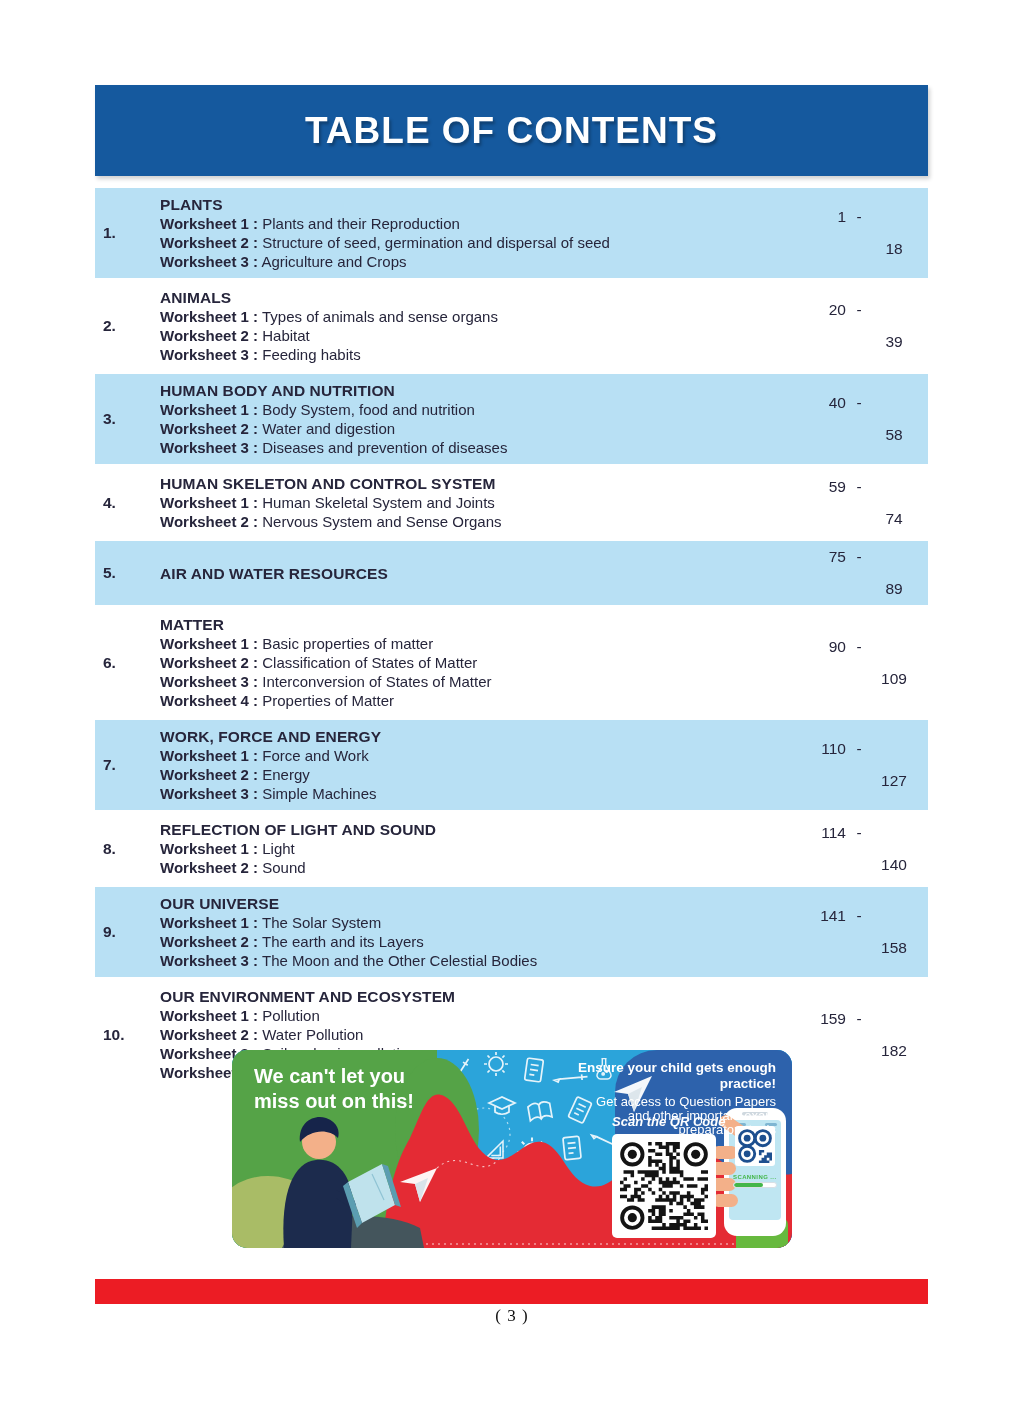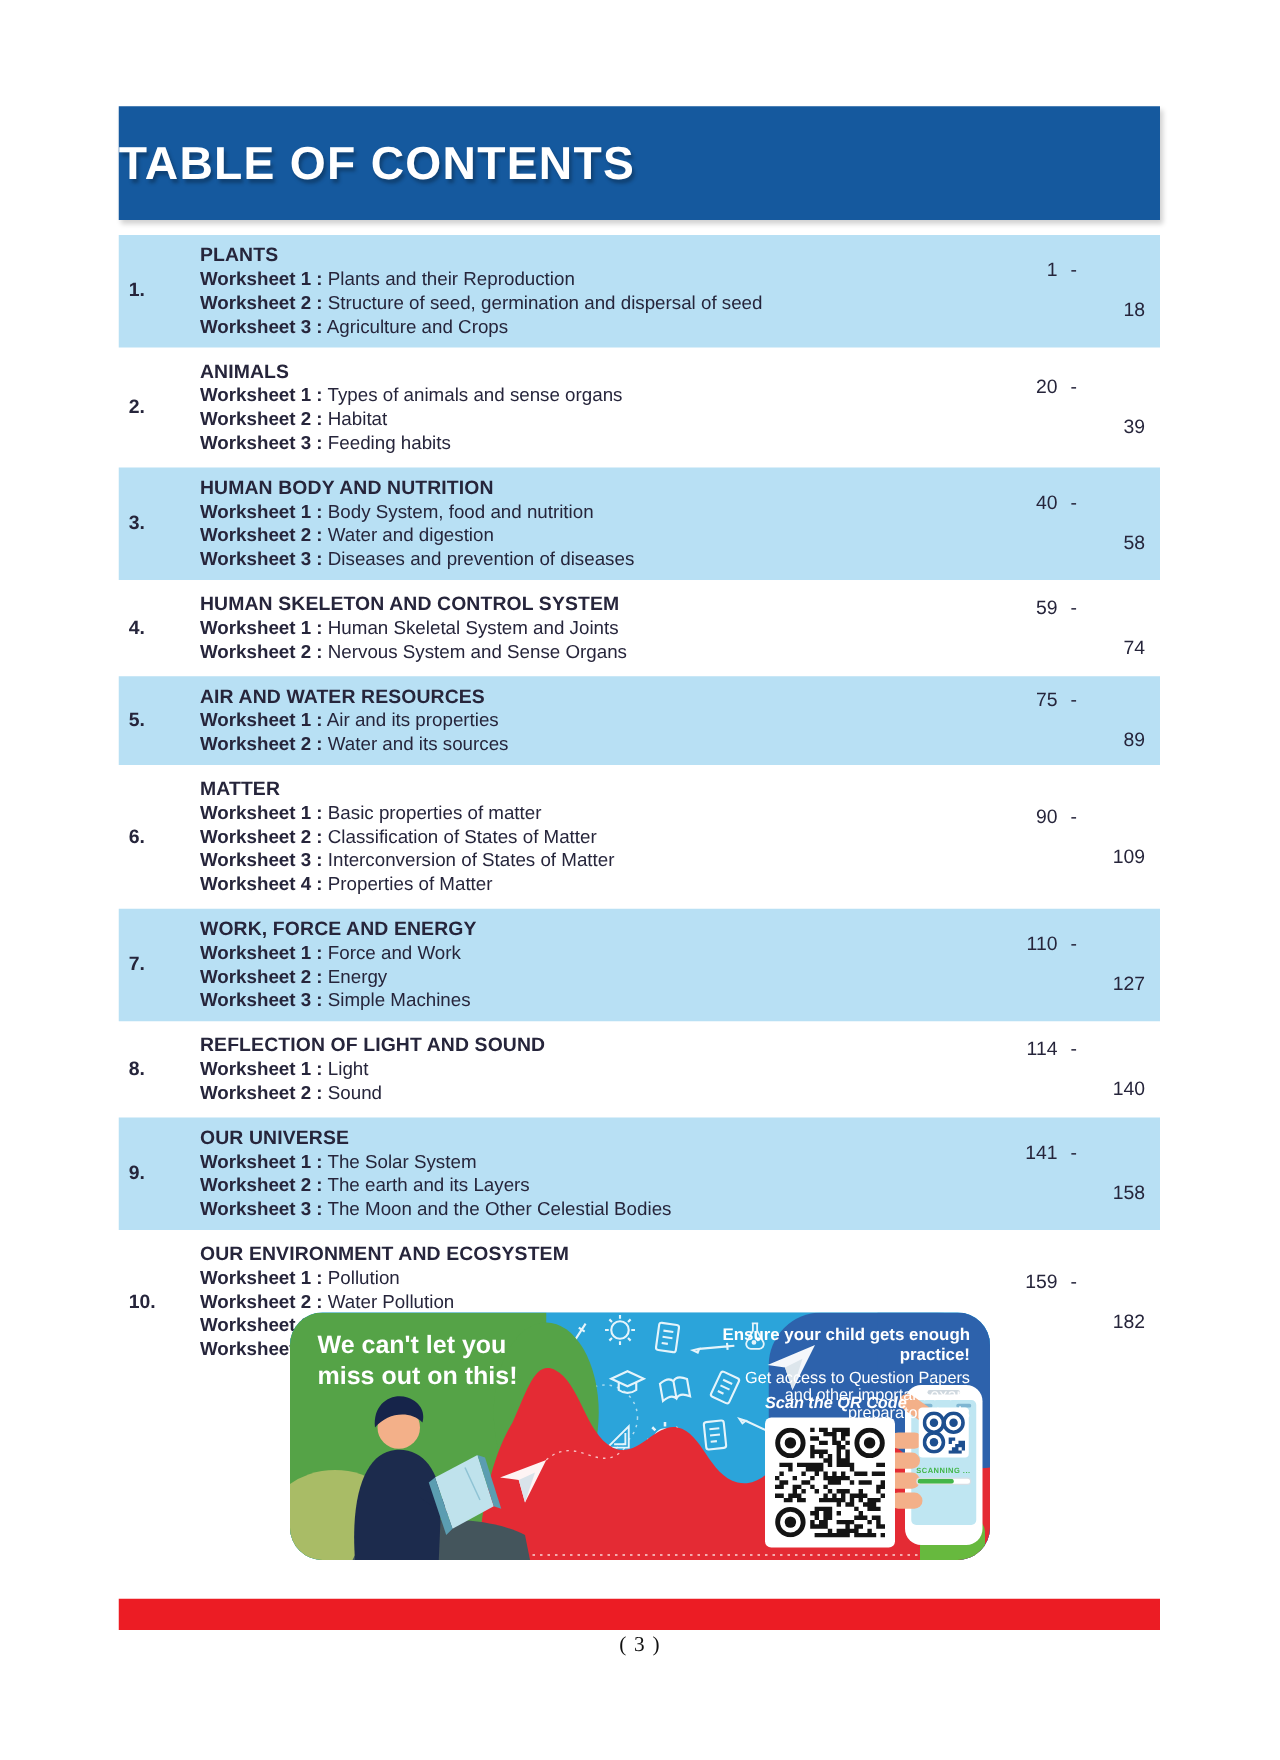--- a/index.html
+++ b/index.html
@@ -8,47 +8,47 @@
     width:1024px; height:1408px; position:relative;
     font-family:"Liberation Sans","DejaVu Sans",sans-serif;
     color:var(--ink,#26253b);
   }
   .page { position:absolute; inset:0; background:#fff; }
 
   
   .toc-header {
     position:absolute; left:95px; top:85px; width:833px; height:91px;
     background:var(--header-blue,#15599e);
-    display:flex; align-items:center; 
+    display:flex; align-items:center; justify-content:center;
     box-shadow:2px 3px 4px rgba(0,0,0,.18);
   }
   .toc-header .title {
     color:#fff; font-size:37px; font-weight:bold; letter-spacing:1px;
     text-shadow:2px 3px 3px rgba(0,0,0,.28);
   }
 
   
   .toc { position:absolute; left:95px; top:188px; width:833px;
          display:flex; flex-direction:column; gap:3px; }
   .toc-row { display:flex; align-items:center; padding:7px 12px 7px 8px; background:#fff; }
   .toc-row.shaded { background:var(--row-blue,#b8e0f4); }
   .row-num { width:57px; flex:0 0 57px; font-weight:bold; font-size:15.5px; }
   .row-body { flex:1 1 auto; min-width:0; }
   .row-title { font-weight:bold; font-size:15.5px; line-height:19px; letter-spacing:.1px; }
   .ws-line { font-size:15px; line-height:19px; }
   .ws-label { font-weight:bold; }
   .row-pages { flex:0 0 112px; display:flex; font-size:15.5px; }
   .pg-start { width:42px; text-align:right; }
   .pg-dash  { width:26px; text-align:center; }
-  .pg-end   { width:44px; text-align:right;margin-top:32px; }
+  .pg-end   { width:44px; text-align:center;margin-top:32px; }
 
   
   .promo {
     position:absolute; left:232px; top:1050px; width:560px; height:198px;
-    border-radius:26px; overflow:hidden; background:var(--banner-sky,#2ba4da);
+    border-radius:15px; overflow:hidden; background:var(--banner-sky,#2ba4da);
   }
   .promo svg.bg { position:absolute; inset:0; width:100%; height:100%; }
   .promo-left-text {
     position:absolute; left:22px; top:14px; width:230px;
     color:#fff; font-size:20px; font-weight:bold; line-height:25px;
   }
   .promo-right-text {
     position:absolute; right:16px; top:10px; width:214px; text-align:right; color:#fff;
   }
   .promo-right-title { font-size:13.5px; font-weight:bold; line-height:16px; }
@@ -158,24 +158,20 @@
         <span class="pg-start">59</span>
         <span class="pg-dash">-</span>
         <span class="pg-end">74</span>
       </div>
     </div>
 
     <div class="toc-row shaded">
       <div class="row-num">5.</div>
       <div class="row-body">
         <div class="row-title">AIR AND WATER RESOURCES</div>
-        <div class="row-worksheets">
-            <div class="ws-line"><span class="ws-label">Worksheet 1 :</span><span class="ws-text"> Air and its properties</span></div>
-            <div class="ws-line"><span class="ws-label">Worksheet 2 :</span><span class="ws-text"> Water and its sources</span></div>
-          </div>
       </div>
       <div class="row-pages">
         <span class="pg-start">75</span>
         <span class="pg-dash">-</span>
         <span class="pg-end">89</span>
       </div>
     </div>
 
     <div class="toc-row">
       <div class="row-num">6.</div>

